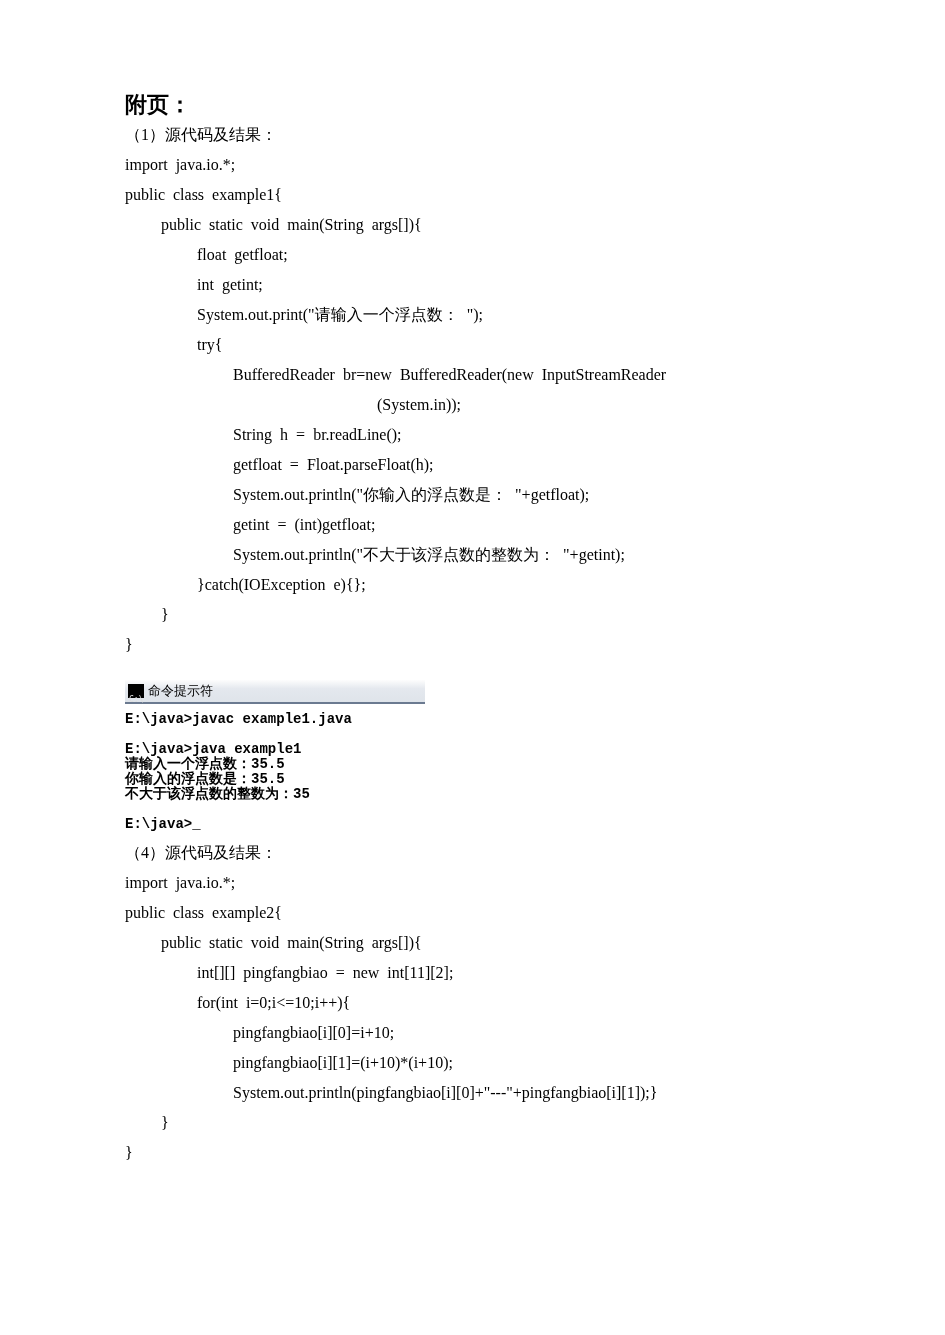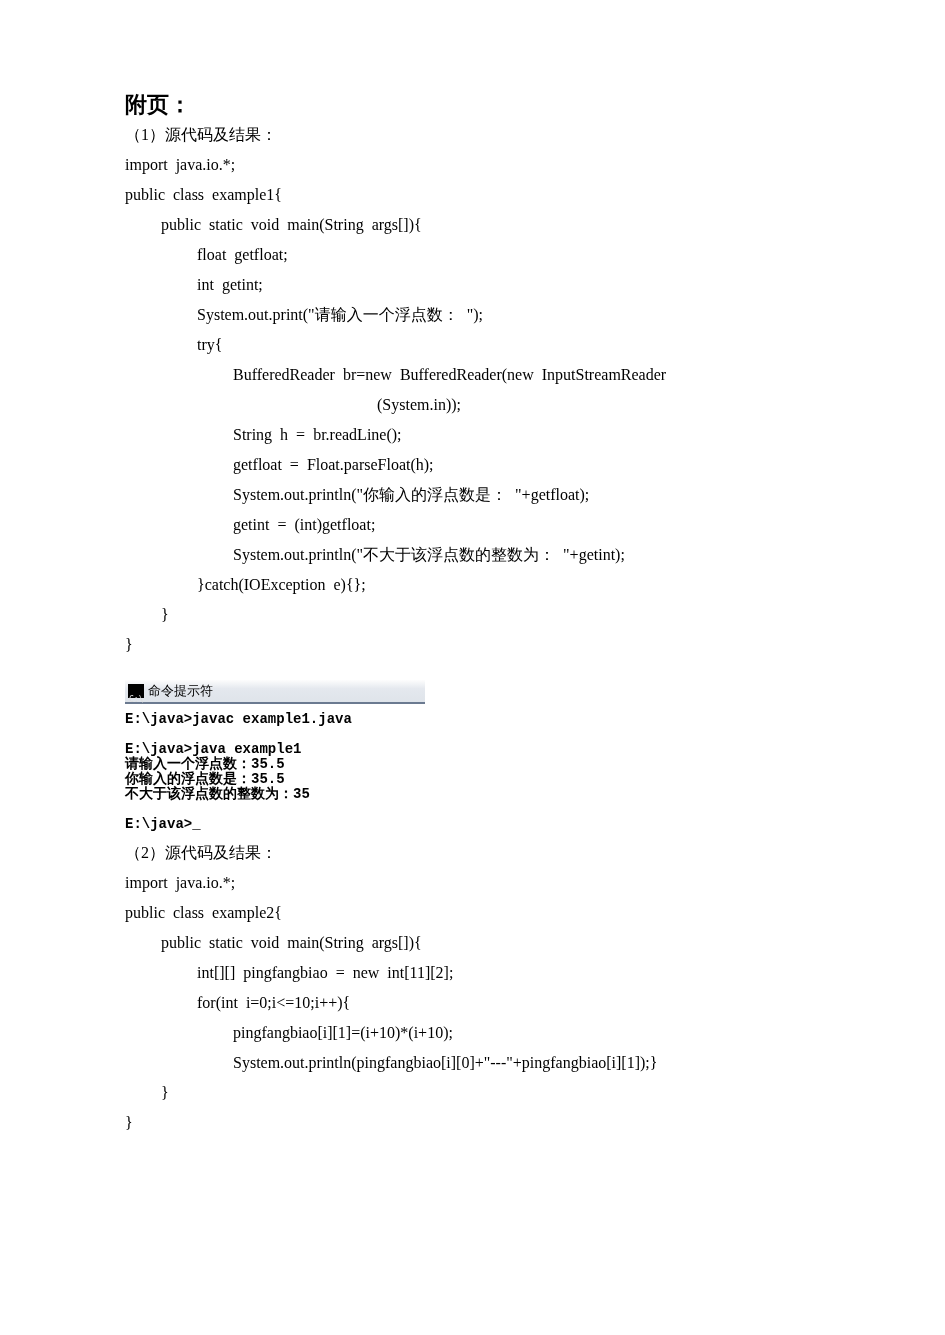--- a/index.html
+++ b/index.html
@@ -106,27 +106,28 @@
     <div class="cmd-body">E:\java&gt;javac example1.java
 
 E:\java&gt;java example1
 请输入一个浮点数：35.5
 你输入的浮点数是：35.5
 不大于该浮点数的整数为：35
 
 E:\java&gt;_</div>
   </div>
 
-  <div style="margin-top:6px;">（2）源代码及结果：</div>
+  <div style="margin-top:6px;">（4）源代码及结果：</div>
 
   <div>
     <div class="code-line">import  java.io.*;</div>
     <div class="code-line">public  class  example2{</div>
     <div class="code-line ind1">public  static  void  main(String  args[]){</div>
     <div class="code-line ind2">int[][]  pingfangbiao  =  new  int[11][2];</div>
     <div class="code-line ind2">for(int  i=0;i&lt;=10;i++){</div>
+    <div class="code-line ind3">pingfangbiao[i][0]=i+10;</div>
     <div class="code-line ind3">pingfangbiao[i][1]=(i+10)*(i+10);</div>
     <div class="code-line ind3">System.out.println(pingfangbiao[i][0]+"---"+pingfangbiao[i][1]);}</div>
     <div class="code-line ind1">}</div>
     <div class="code-line">}</div>
   </div>
 
 </div>
 
 </body></html>

